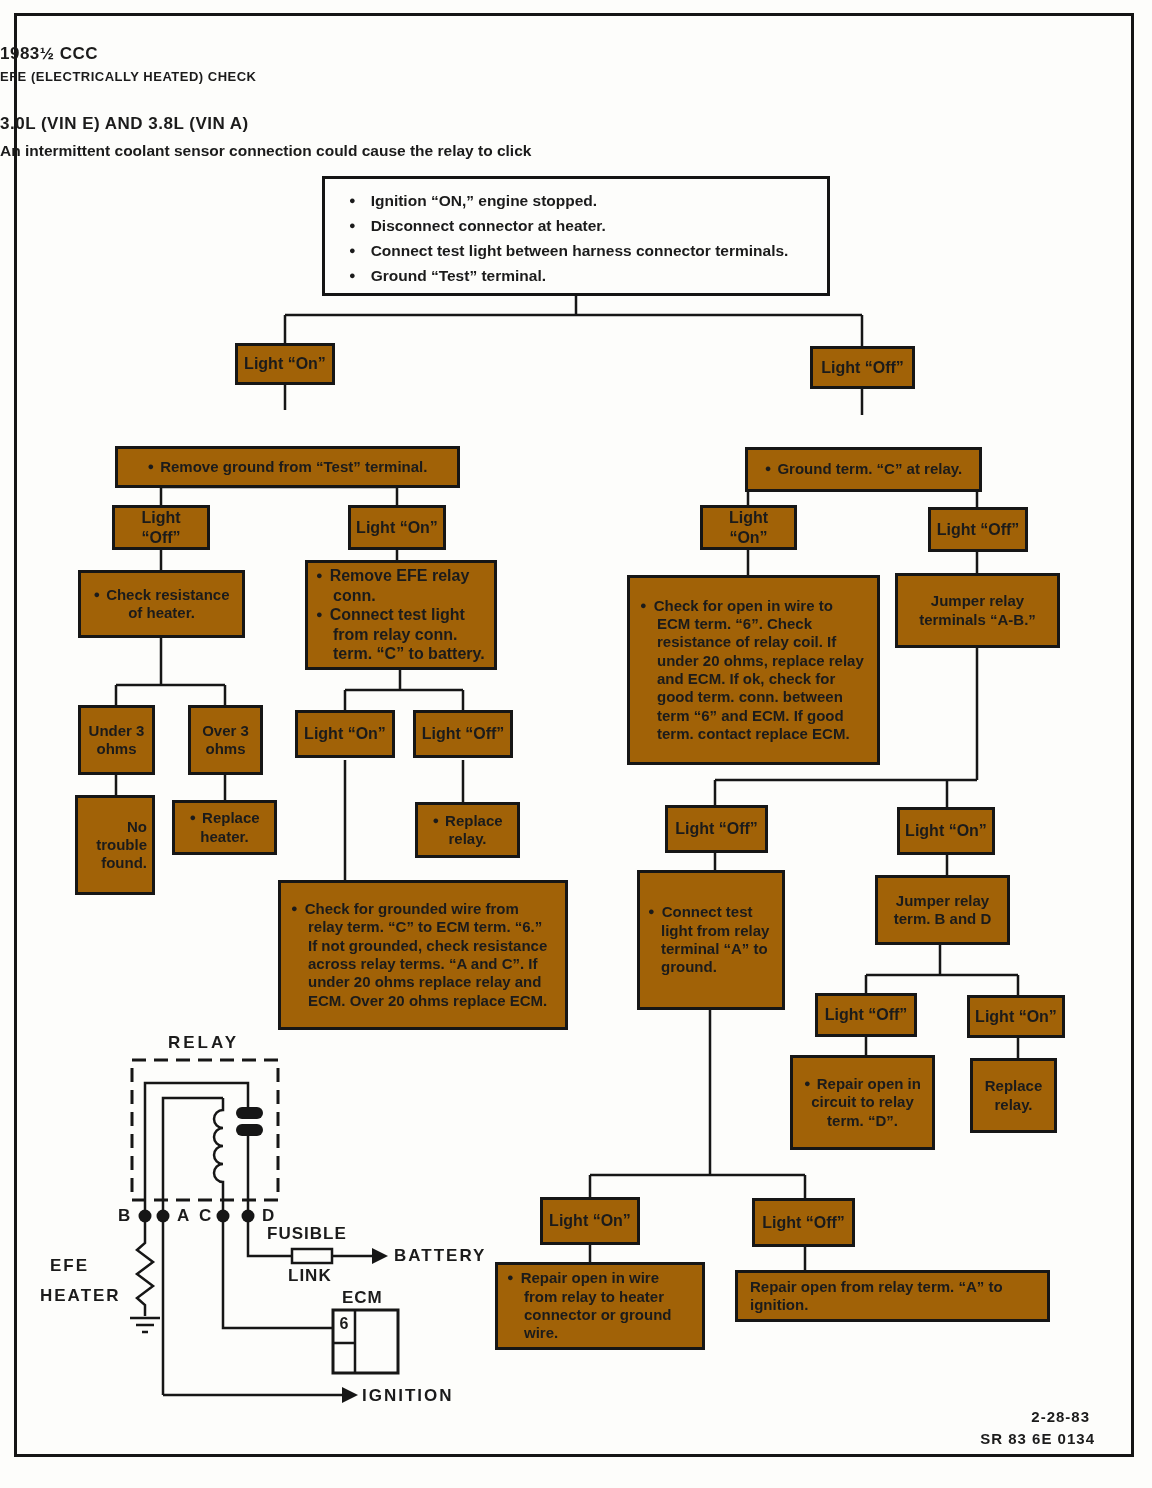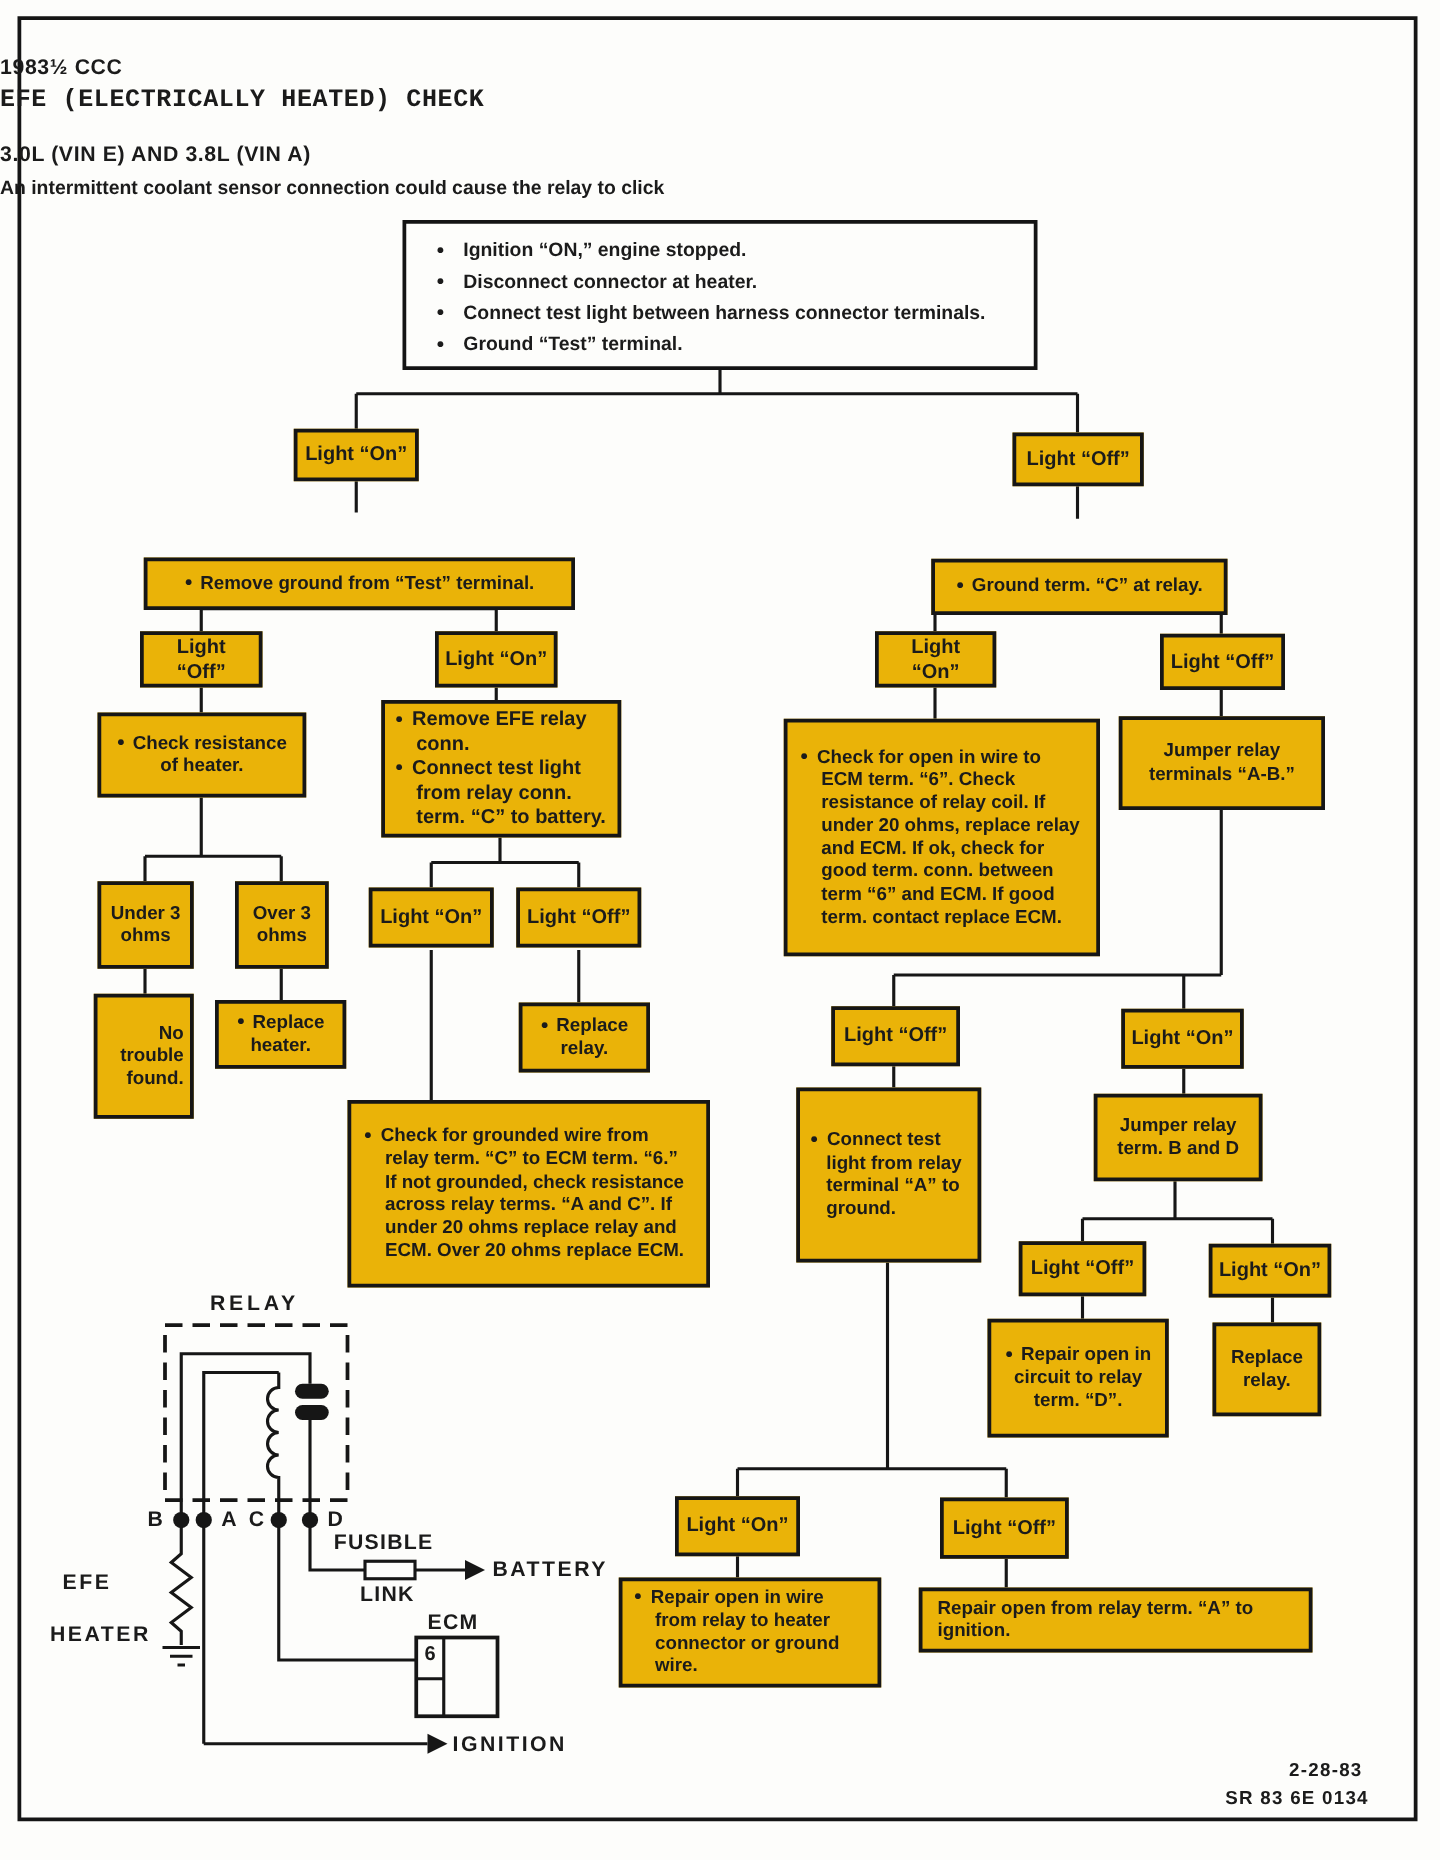--- a/index.html
+++ b/index.html
@@ -7,26 +7,26 @@
     position:relative; width:1152px; height:1488px; margin:0 auto;
     background:#fdfdfb; color:#1b1b1b; overflow:hidden;
     font-family:"Liberation Sans", sans-serif; font-weight:bold;
     -webkit-font-smoothing:antialiased;
   }
   .frame {
     position:absolute; left:14px; top:13px; width:1114px; height:1438px;
     border:3px solid #151515; pointer-events:none;
   }
   .t1 { position:absolute; left:0; width:1152px; top:44px;  font-size:17px; letter-spacing:.5px; }
-  .t2 { position:absolute; left:0; width:1152px; top:69px;  font-size:20px; letter-spacing:.5px;font-family:Liberation Mono, monospace; }
+  .t2 { position:absolute; left:0; width:1152px; top:69px;  font-size:13px; letter-spacing:.5px; }
   .t3 { position:absolute; left:0; width:1152px; top:114px; font-size:17px; letter-spacing:.5px; }
   .t4 { position:absolute; left:0; width:1152px; top:142px; font-size:15.5px; }
   svg.wires { position:absolute; left:0; top:0; }
   .node {
-    position:absolute; box-sizing:border-box; background:#eab308;
+    position:absolute; box-sizing:border-box; background:#a16207;
     border:3px solid #161616; font-size:16px; line-height:1.22;
     display:flex; flex-direction:column; justify-content:center; align-items:center;
     text-align:center; padding:3px 5px;
   }
   .node.left { align-items:flex-start; text-align:left; }
   .node .hang { padding-left:17px; text-indent:-17px; display:block; }
   .node .hang::before { content:"●"; font-size:11px; margin-right:7px; position:relative; top:-2px; }
   .node .cb::before   { content:"●"; font-size:11px; margin-right:6px; position:relative; top:-2px; }
   .fs15 { font-size:15px; }
   .fs14 { font-size:16px; }
@@ -204,21 +204,21 @@
   <div class="node left fs15" style="left:735px;top:1270px;width:315px;height:52px;padding:5px 12px;">
     <span>Repair open from relay term. “A” to ignition.</span>
   </div>
 
   <div class="lbl" style="left:168px;top:1033px;letter-spacing:3px;">RELAY</div>
   <div class="lbl" style="left:118px;top:1206px;">B</div>
   <div class="lbl" style="left:177px;top:1206px;">A</div>
   <div class="lbl" style="left:199px;top:1206px;">C</div>
   <div class="lbl" style="left:262px;top:1206px;">D</div>
   <div class="lbl" style="left:50px;top:1256px;">EFE</div>
-  <div class="lbl" style="left:40px;top:1286px;margin-top:12px;">HEATER</div>
+  <div class="lbl" style="left:40px;top:1286px;">HEATER</div>
   <div class="lbl" style="left:267px;top:1224px;letter-spacing:1px;">FUSIBLE</div>
   <div class="lbl" style="left:288px;top:1266px;letter-spacing:1px;">LINK</div>
   <div class="lbl" style="left:394px;top:1246px;">BATTERY</div>
   <div class="lbl" style="left:342px;top:1288px;letter-spacing:1px;">ECM</div>
   <div class="lbl" style="left:334px;top:1315px;width:20px;text-align:center;letter-spacing:0;font-size:16px;">6</div>
   <div class="lbl" style="left:362px;top:1386px;">IGNITION</div>
 
   <div class="footer" style="right:62px;top:1408px;">2-28-83</div>
   <div class="footer" style="right:57px;top:1430px;">SR 83 6E 0134</div>
 </div>

